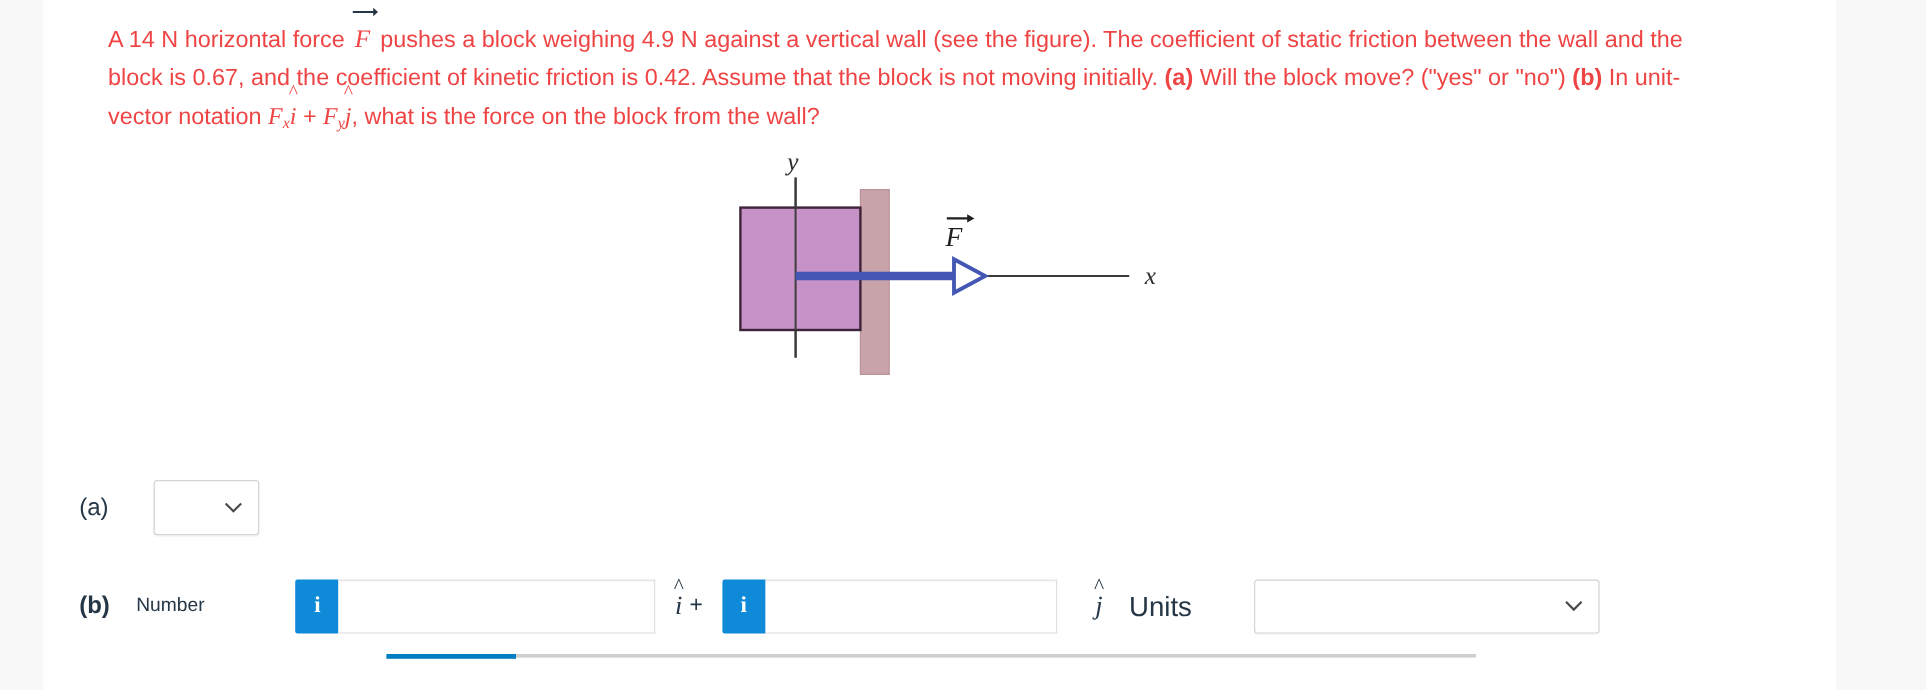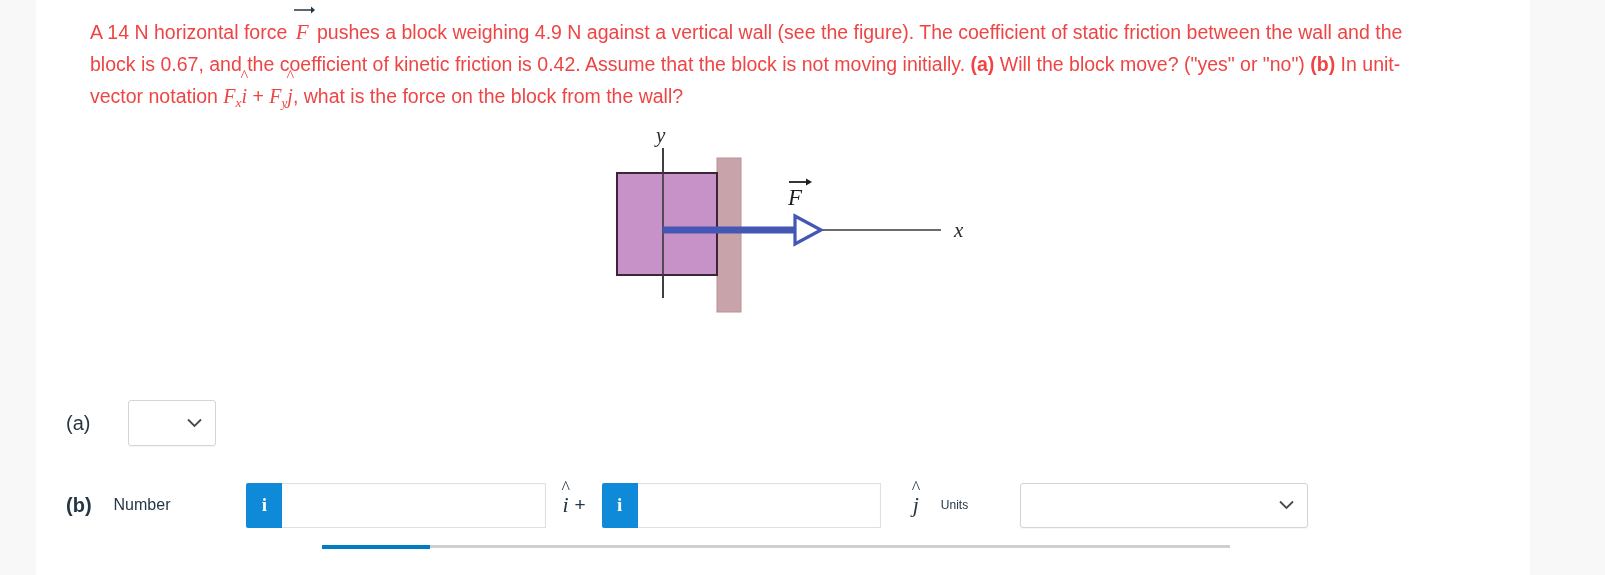--- a/index.html
+++ b/index.html
@@ -191,21 +191,21 @@
     box-shadow: inset 0 1px 2px rgba(0,0,0,0.03);
   }
   .unit-sep {
     font-size: 21px;
     color: #253746;
     margin: 0 16px;
     display: flex;
     align-items: center;
   }
   .units-label {
-    font-size: 12px;
+    font-size: 23px;
     color: #253746;
     margin-right: 24px;
   }
   .blue-underline {
     position: absolute;
     left: 286px;
     top: 545px;
     width: 108px;
     height: 4px;
     background: #007cc2;

